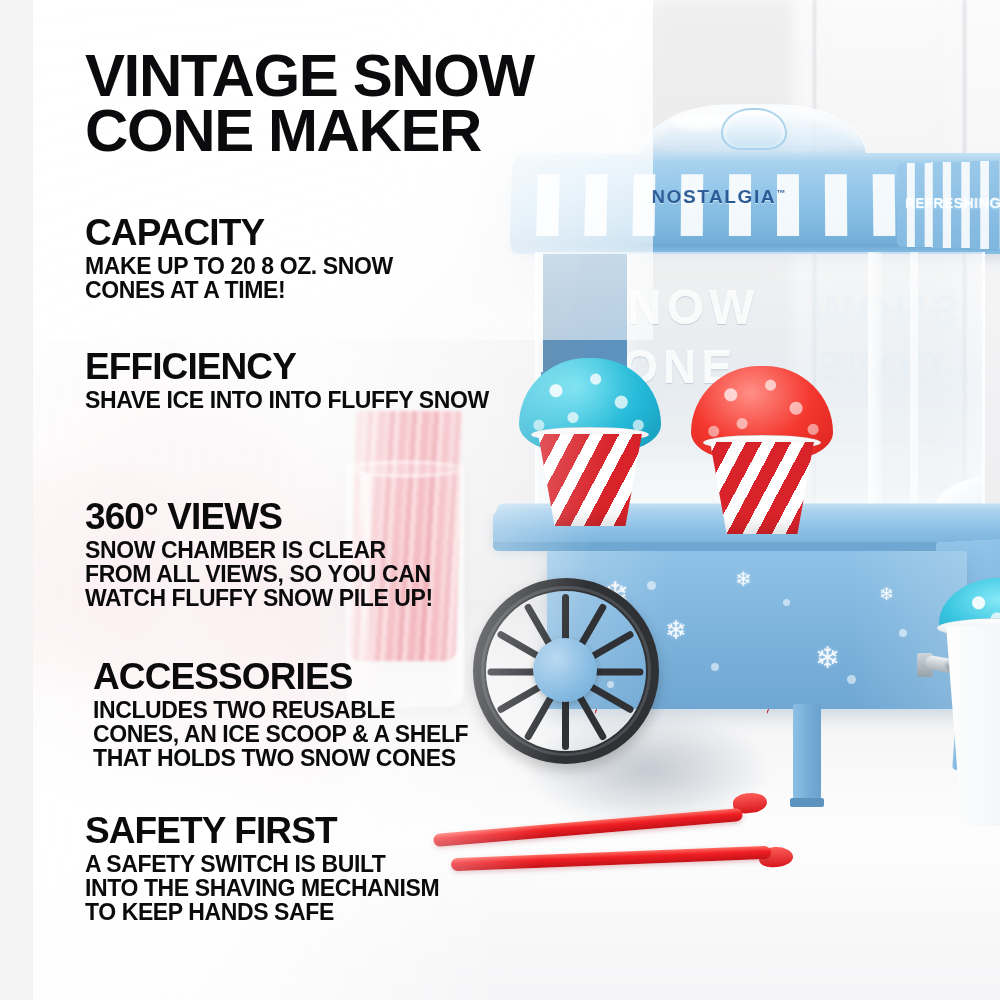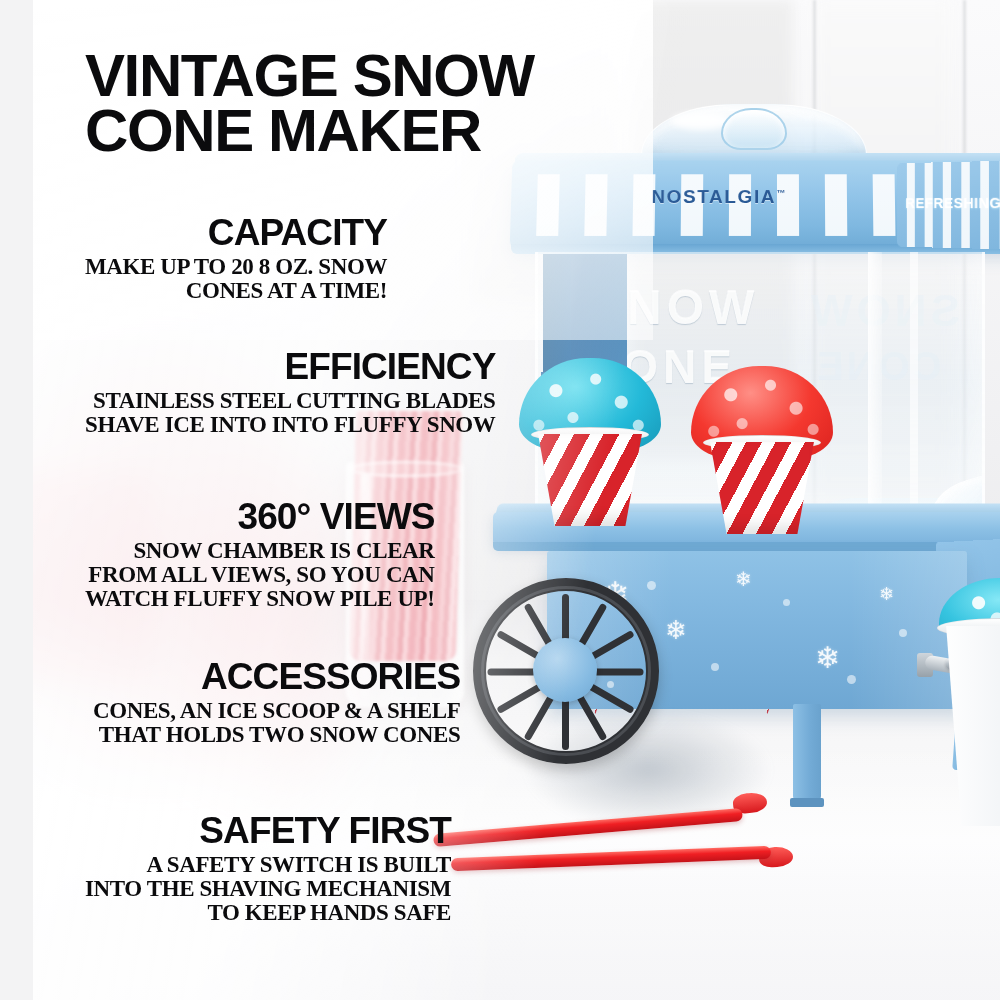--- a/index.html
+++ b/index.html
@@ -496,28 +496,28 @@
   .spoon-head-b{ left:726px; top:847px; transform:rotate(-3deg); }
 
   
   .copy{ position:absolute; left:52px; top:0; width:470px; z-index:40; }
   .title{
     font-size:60px; font-weight:700; line-height:.92; color:#0b0b0d;
     letter-spacing:-1.4px; margin-top:48px;
     font-family:"Liberation Sans", sans-serif;
   }
   .title .l2{ display:block; }
-  .feature{ margin-top:0;text-align:right; }
+  .feature{ margin-top:0; }
   .f-head{
     font-size:37px; font-weight:700; color:#0b0b0d; letter-spacing:-.9px;
     line-height:1.02;
   }
   .f-body{
     font-size:23px; font-weight:700; color:#0b0b0d; letter-spacing:-.4px;
-    line-height:1.04; margin-top:3px;font-family:Liberation Serif, serif;
+    line-height:1.04; margin-top:3px;
   }
   .f-body div{ white-space:nowrap; }
 
   #f-capacity{ position:absolute; top:214px; left:0; }
   #f-efficiency{ position:absolute; top:348px; left:0; }
   #f-views{ position:absolute; top:498px; left:0; }
   #f-accessories{ position:absolute; top:658px; left:8px; }
   #f-safety{ position:absolute; top:812px; left:0; }
 </style>
 </head>
@@ -668,37 +668,37 @@
       <h2 class="f-head">CAPACITY</h2>
       <div class="f-body">
         <div>MAKE UP TO 20 8 OZ. SNOW</div>
         <div>CONES AT A TIME!</div>
       </div>
     </section>
 
     <section class="feature" id="f-efficiency">
       <h2 class="f-head">EFFICIENCY</h2>
       <div class="f-body">
-        <div>STAINLESS STEEL CUTTING BLADES</div>
         <div>SHAVE ICE INTO INTO FLUFFY SNOW</div>
       </div>
     </section>
 
     <section class="feature" id="f-views">
       <h2 class="f-head">360° VIEWS</h2>
       <div class="f-body">
         <div>SNOW CHAMBER IS CLEAR</div>
         <div>FROM ALL VIEWS, SO YOU CAN</div>
         <div>WATCH FLUFFY SNOW PILE UP!</div>
       </div>
     </section>
 
     <section class="feature" id="f-accessories">
       <h2 class="f-head">ACCESSORIES</h2>
       <div class="f-body">
+        <div>INCLUDES TWO REUSABLE</div>
         <div>CONES, AN ICE SCOOP &amp; A SHELF</div>
         <div>THAT HOLDS TWO SNOW CONES</div>
       </div>
     </section>
 
     <section class="feature" id="f-safety">
       <h2 class="f-head">SAFETY FIRST</h2>
       <div class="f-body">
         <div>A SAFETY SWITCH IS BUILT</div>
         <div>INTO THE SHAVING MECHANISM</div>

